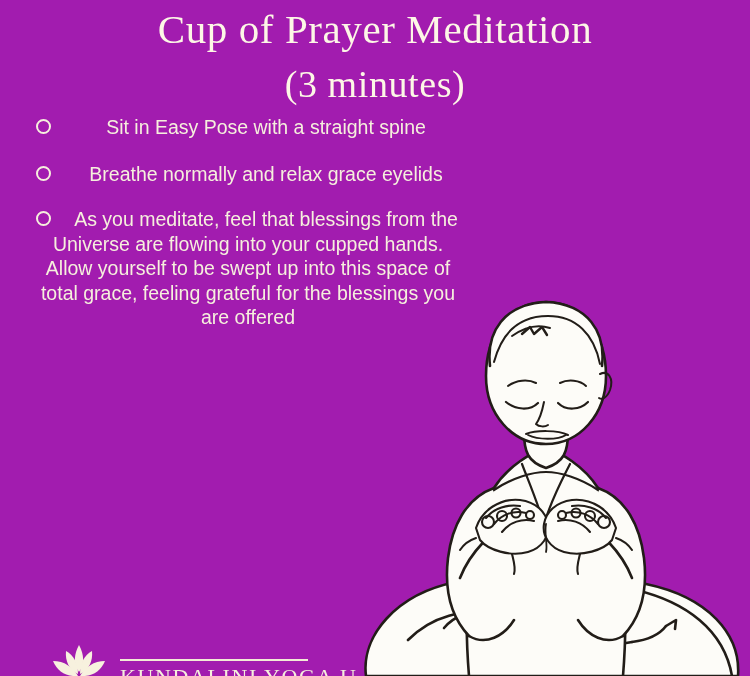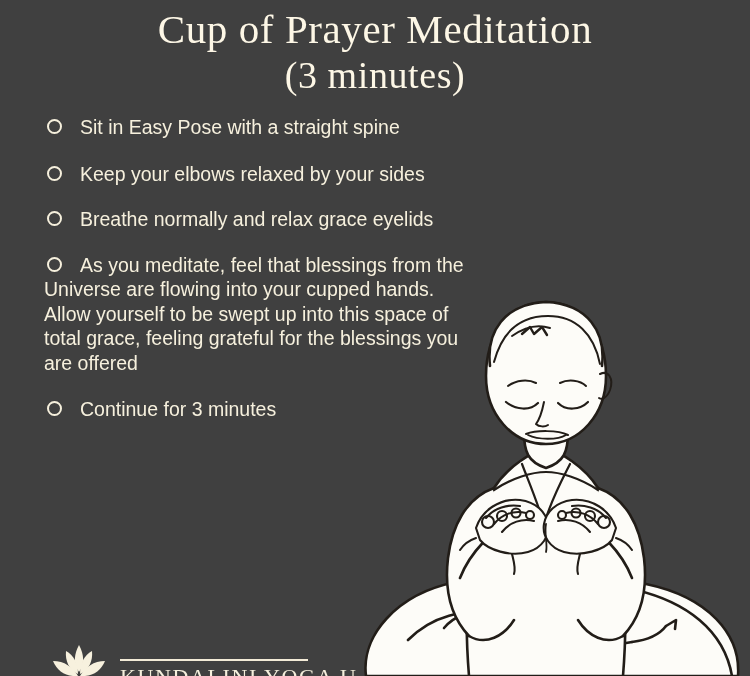--- a/index.html
+++ b/index.html
@@ -10,21 +10,21 @@
     width: 750px;
     height: 676px;
     overflow: hidden;
     background: #c9a359;
     font-family: "Liberation Sans", sans-serif;
   }
   .poster {
     position: relative;
     width: 750px;
     height: 676px;
-    background: #404040;
+    background: #a21caf;
     overflow: hidden;
   }
 
   
   .title-block {
     position: absolute;
     top: 6px;
     left: 0;
     width: 750px;
     text-align: center;
@@ -37,30 +37,31 @@
     letter-spacing: 0.6px;
     color: #fdf7e6;
     white-space: nowrap;
   }
   .title-sub {
     font-family: "Liberation Serif", "DejaVu Serif", serif;
     font-size: 38px;
     line-height: 44px;
     letter-spacing: 0.6px;
     color: #fdf7e6;
-    margin-top: 1px;
+    margin-top: 10px;
   }
 
   
   .steps {
     position: absolute;
     top: 115px;
-    left: 44px;
+    left: 33px;
     width: 430px;
     z-index: 5;
+    text-align: center;
   }
   .step {
     position: relative;
     color: #f6f0dd;
     font-size: 19.5px;
     line-height: 24.5px;
     margin-bottom: 22px;
     text-indent: 36px;
   }
   .step.tight { margin-bottom: 21px; }
@@ -129,33 +130,25 @@
     <div class="title-sub">(3 minutes)</div>
   </div>
 
   <div class="steps">
     <div class="step">
       <span class="bullet"></span>
       <span class="step-text">Sit in Easy Pose with a straight spine</span>
     </div>
     <div class="step tight">
       <span class="bullet"></span>
-      <span class="step-text">Keep your elbows relaxed by your sides</span>
-    </div>
-    <div class="step tight">
-      <span class="bullet"></span>
       <span class="step-text">Breathe normally and relax grace eyelids</span>
     </div>
     <div class="step">
       <span class="bullet"></span>
       <span class="step-text">As you meditate, feel that blessings from the Universe are flowing into your cupped hands. Allow yourself to be swept up into this space of total grace, feeling grateful for the blessings you are offered</span>
-    </div>
-    <div class="step">
-      <span class="bullet"></span>
-      <span class="step-text">Continue for 3 minutes</span>
     </div>
   </div>
 
   <div class="figure">
     <svg viewBox="0 0 420 470" xmlns="http://www.w3.org/2000/svg">
       <g fill="#fdfcf8" stroke="#221d18" stroke-width="2.6" stroke-linecap="round" stroke-linejoin="round">
 
         <path d="M30 470 C25 430 60 388 120 376 C170 366 250 366 310 378 C372 391 405 428 402 470 Z"></path>
 
         <path d="M300 384 C350 396 388 424 396 470" fill="none"></path>

